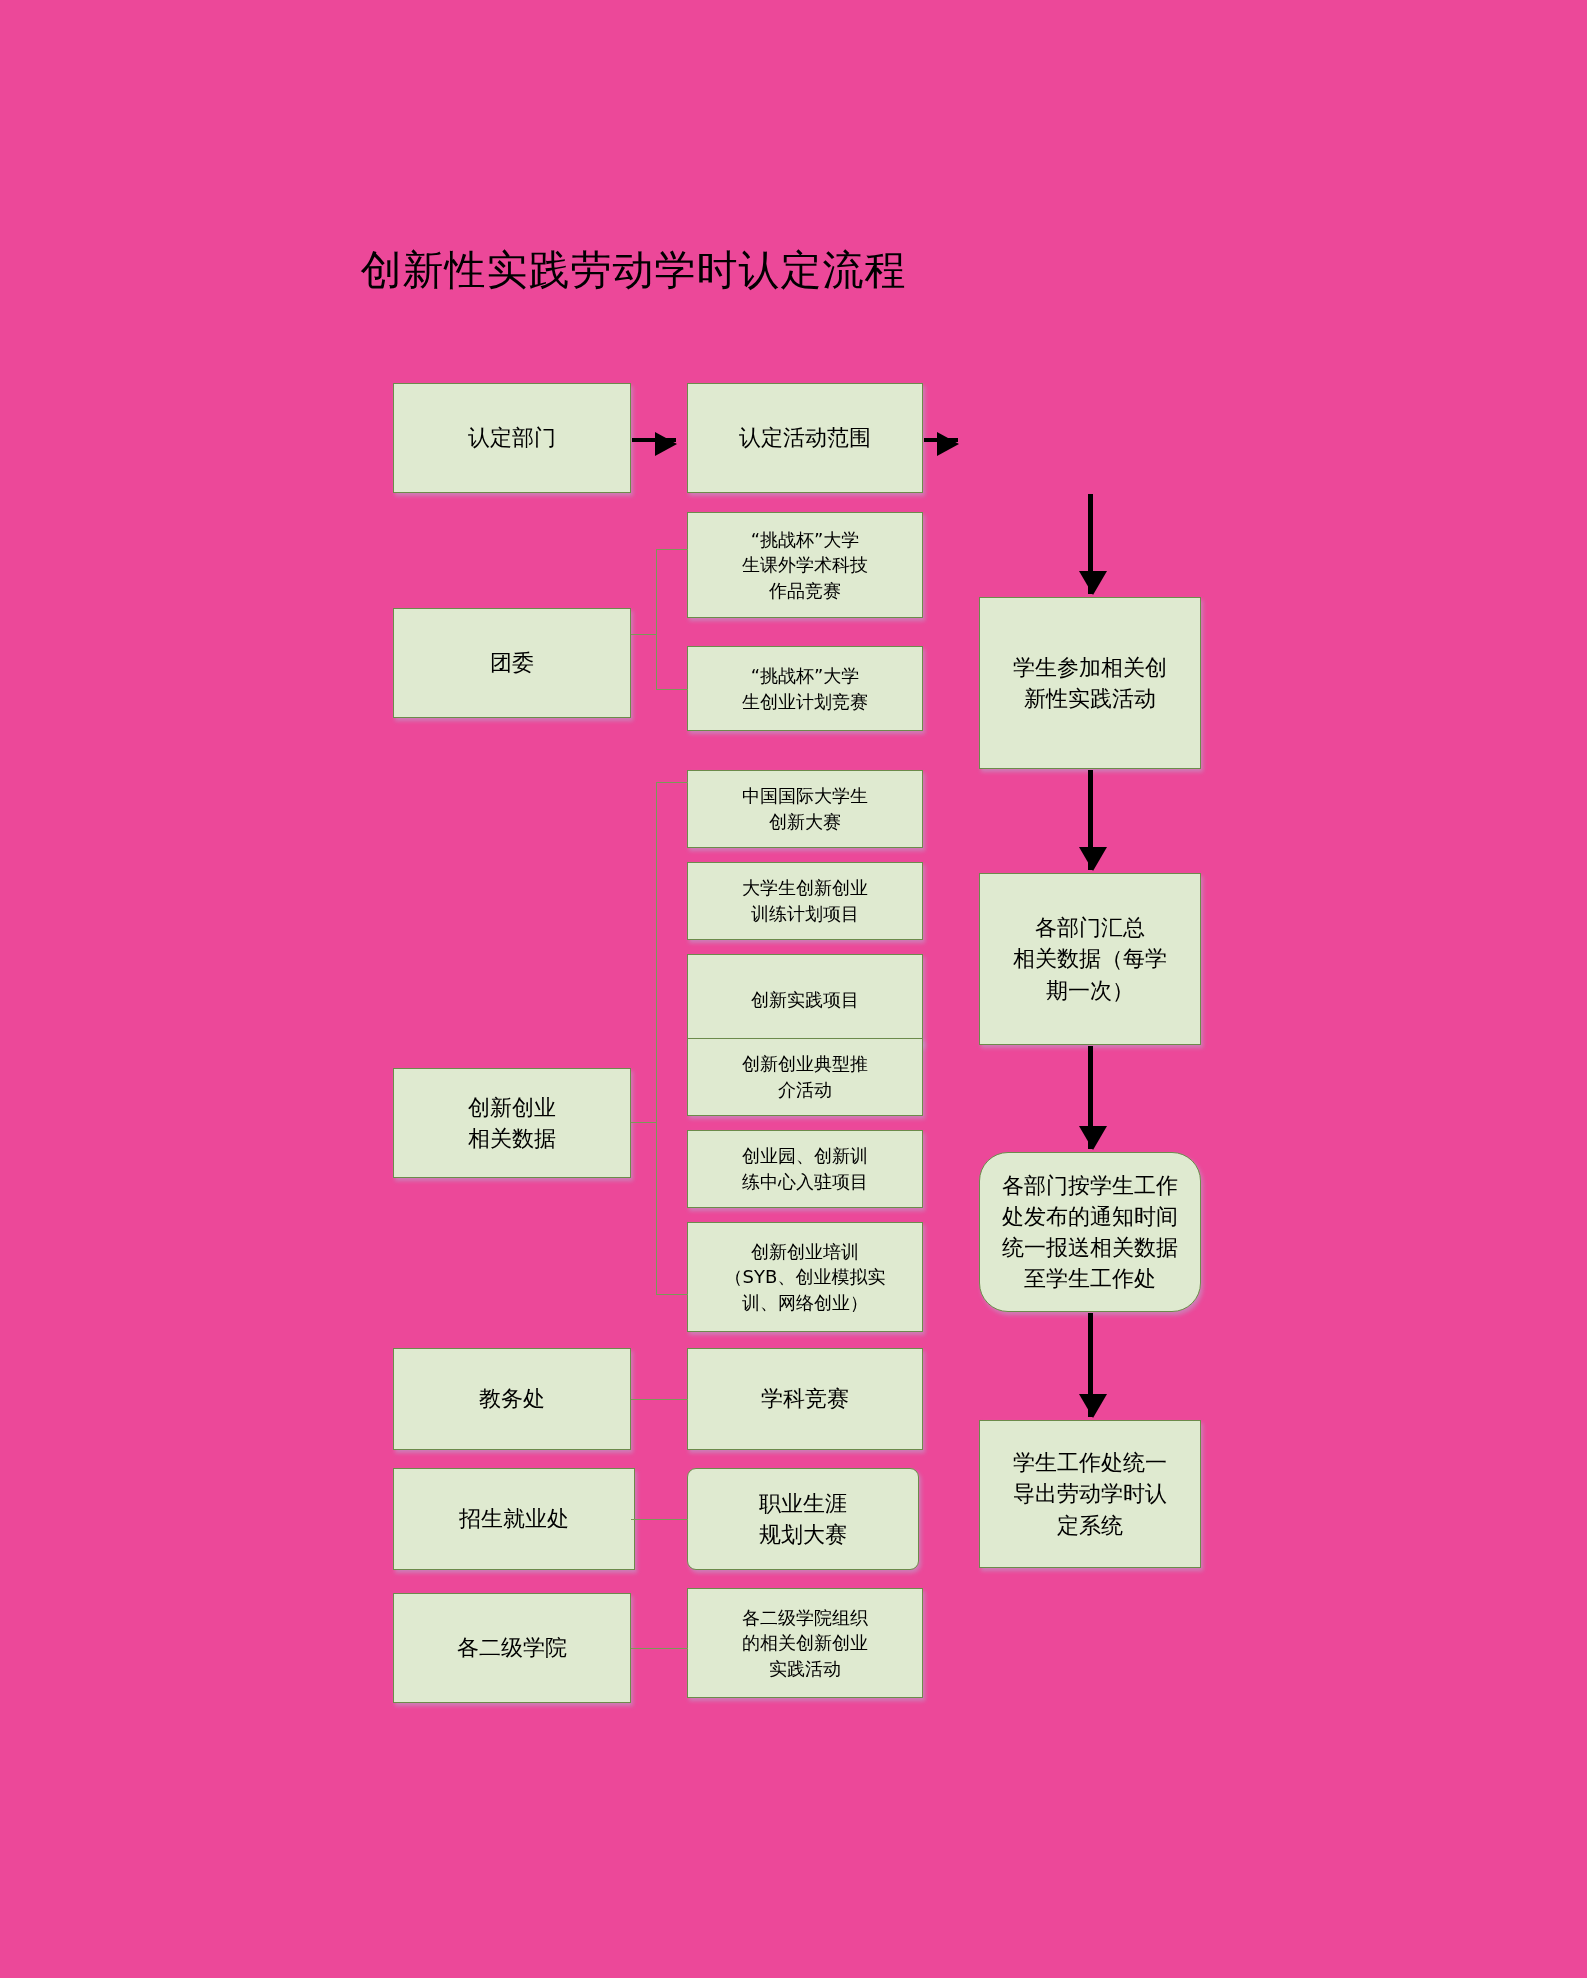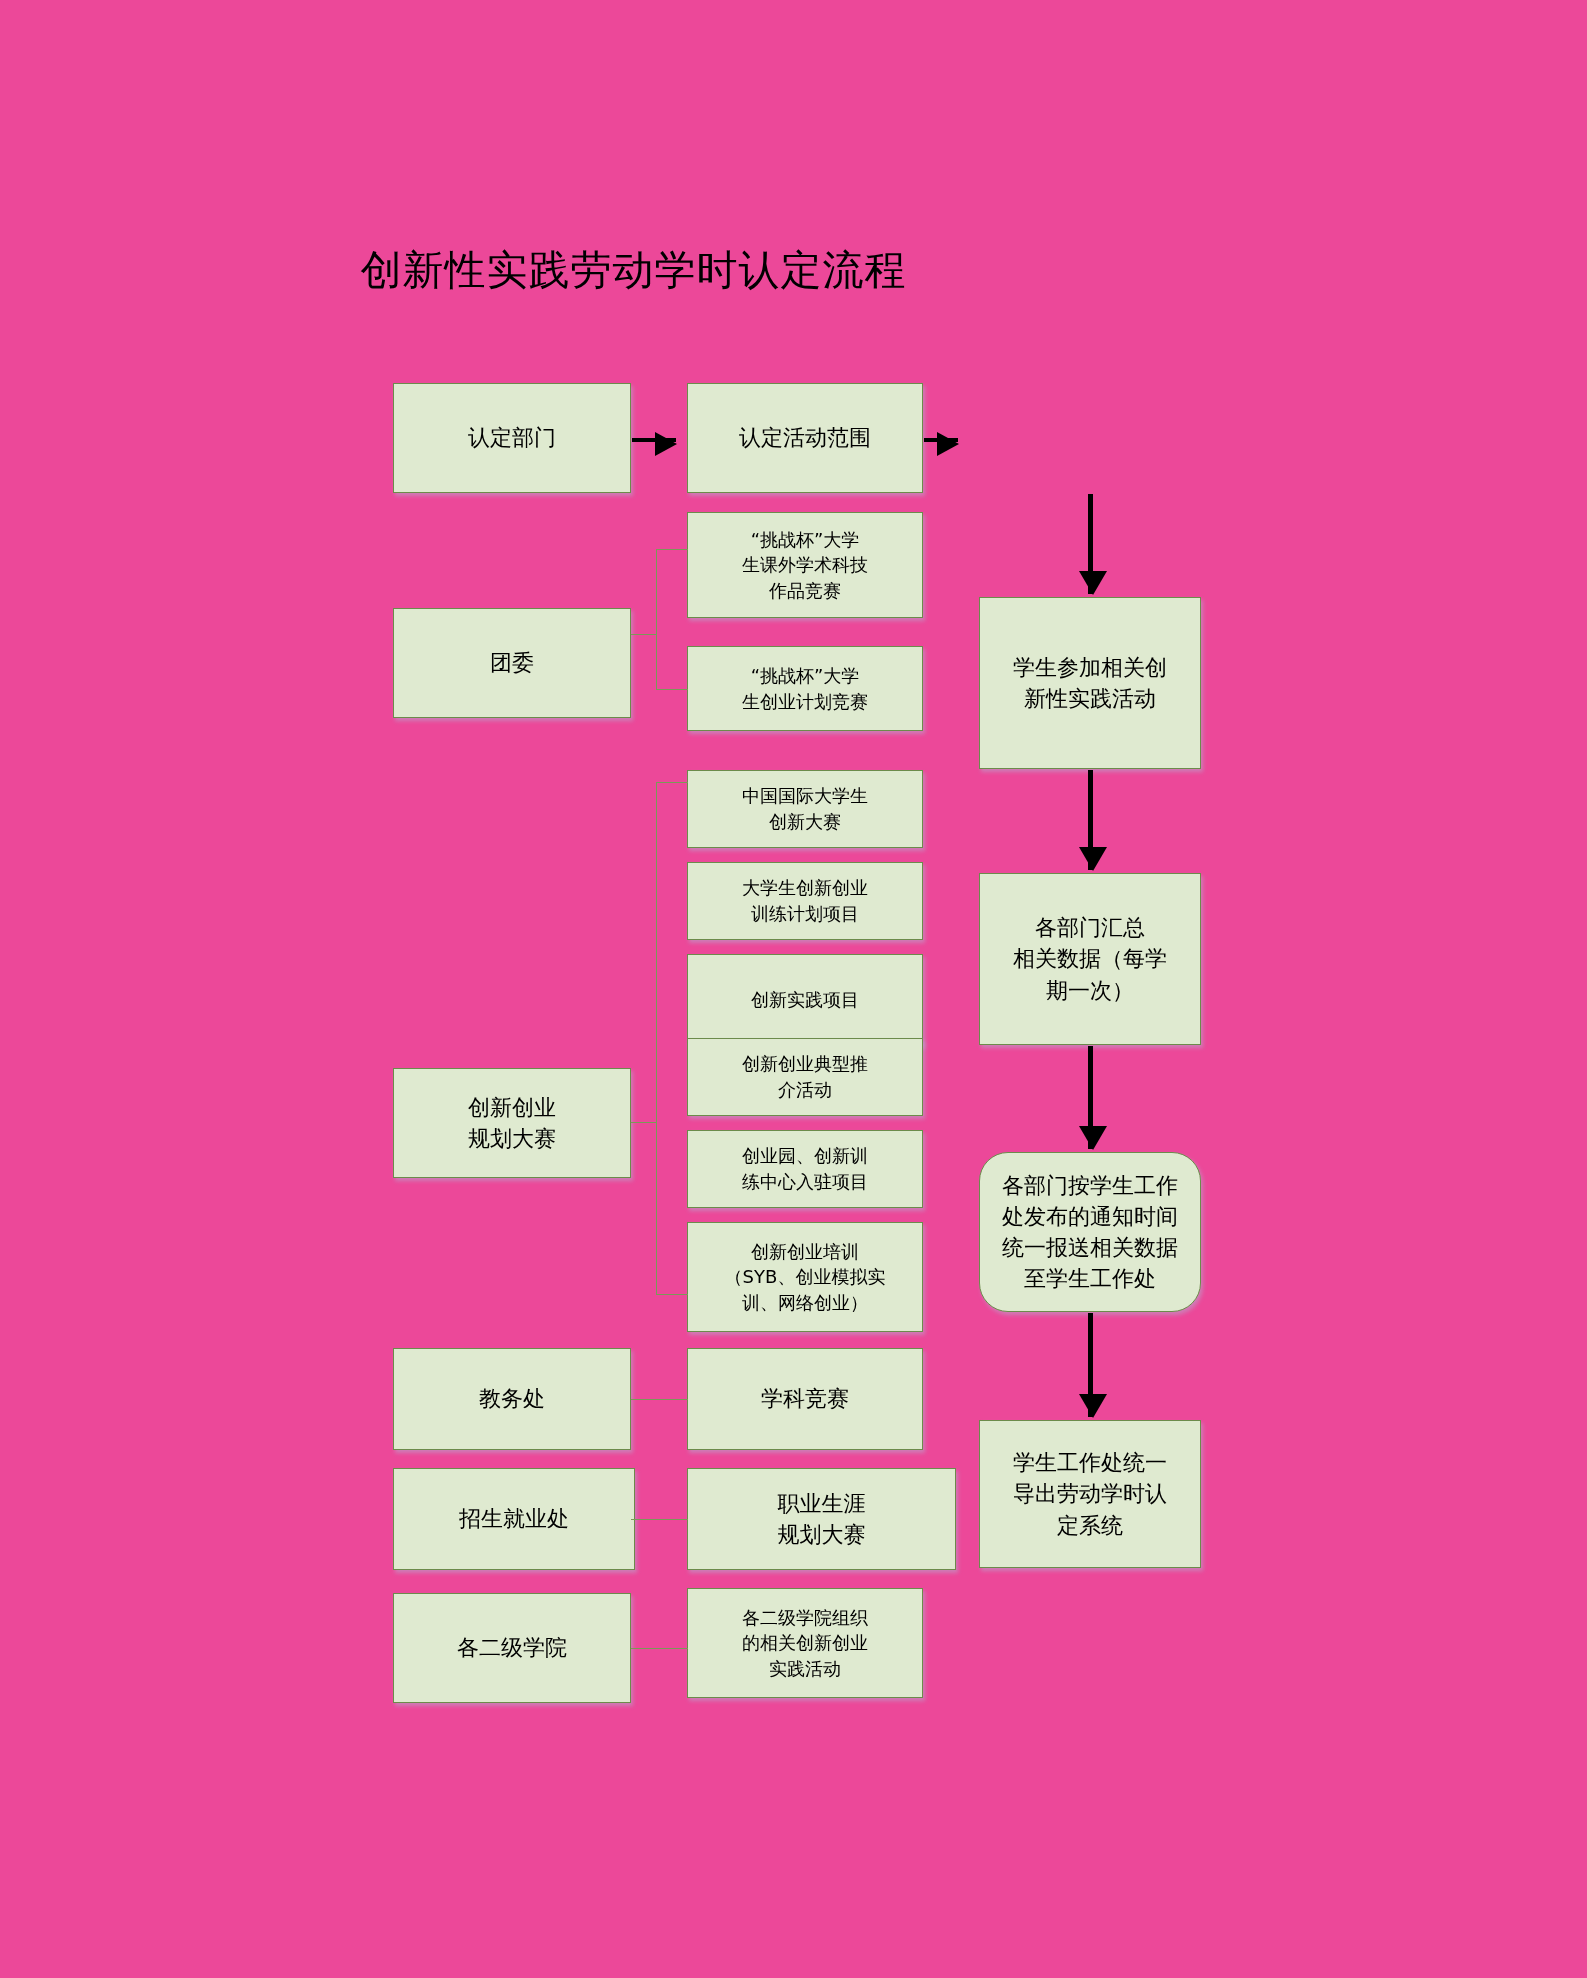--- a/index.html
+++ b/index.html
@@ -126,21 +126,21 @@
 
   <div class="node small" style="left:687px; top:646px; width:236px; height:85px;">“挑战杯”大学
 生创业计划竞赛</div>
 
   <div class="line-h" style="left:631px; top:634px; width:25px;"></div>
   <div class="line-v" style="left:656px; top:549px; height:140px;"></div>
   <div class="line-h" style="left:656px; top:549px; width:32px;"></div>
   <div class="line-h" style="left:656px; top:689px; width:32px;"></div>
 
   <div class="node" style="left:393px; top:1068px; width:238px; height:110px;">创新创业
-规划大赛</div>
+相关数据</div>
 
   <div class="node small" style="left:687px; top:770px; width:236px; height:78px;">中国国际大学生
 创新大赛</div>
 
   <div class="node small" style="left:687px; top:862px; width:236px; height:78px;">大学生创新创业
 训练计划项目</div>
 
   <div class="node small" style="left:687px; top:954px; width:236px; height:92px;">创新实践项目</div>
 
   <div class="node small" style="left:687px; top:1038px; width:236px; height:78px;">创新创业典型推
@@ -159,21 +159,21 @@
   <div class="line-h" style="left:656px; top:1294px; width:32px;"></div>
 
   <div class="node" style="left:393px; top:1348px; width:238px; height:102px;">教务处</div>
 
   <div class="node" style="left:687px; top:1348px; width:236px; height:102px;">学科竞赛</div>
 
   <div class="line-h" style="left:631px; top:1399px; width:57px;"></div>
 
   <div class="node" style="left:393px; top:1468px; width:242px; height:102px;">招生就业处</div>
 
-  <div class="node" style="left:687px; top:1468px; width:269px; height:102px;">职业生涯
+  <div class="node" style="left:687px; top:1468px; width:232px; height:102px;border-radius:9px;">职业生涯
 规划大赛</div>
 
   <div class="line-h" style="left:631px; top:1519px; width:57px;"></div>
 
   <div class="node" style="left:393px; top:1593px; width:238px; height:110px;">各二级学院</div>
 
   <div class="node small" style="left:687px; top:1588px; width:236px; height:110px;">各二级学院组织
 的相关创新创业
 实践活动</div>
 

